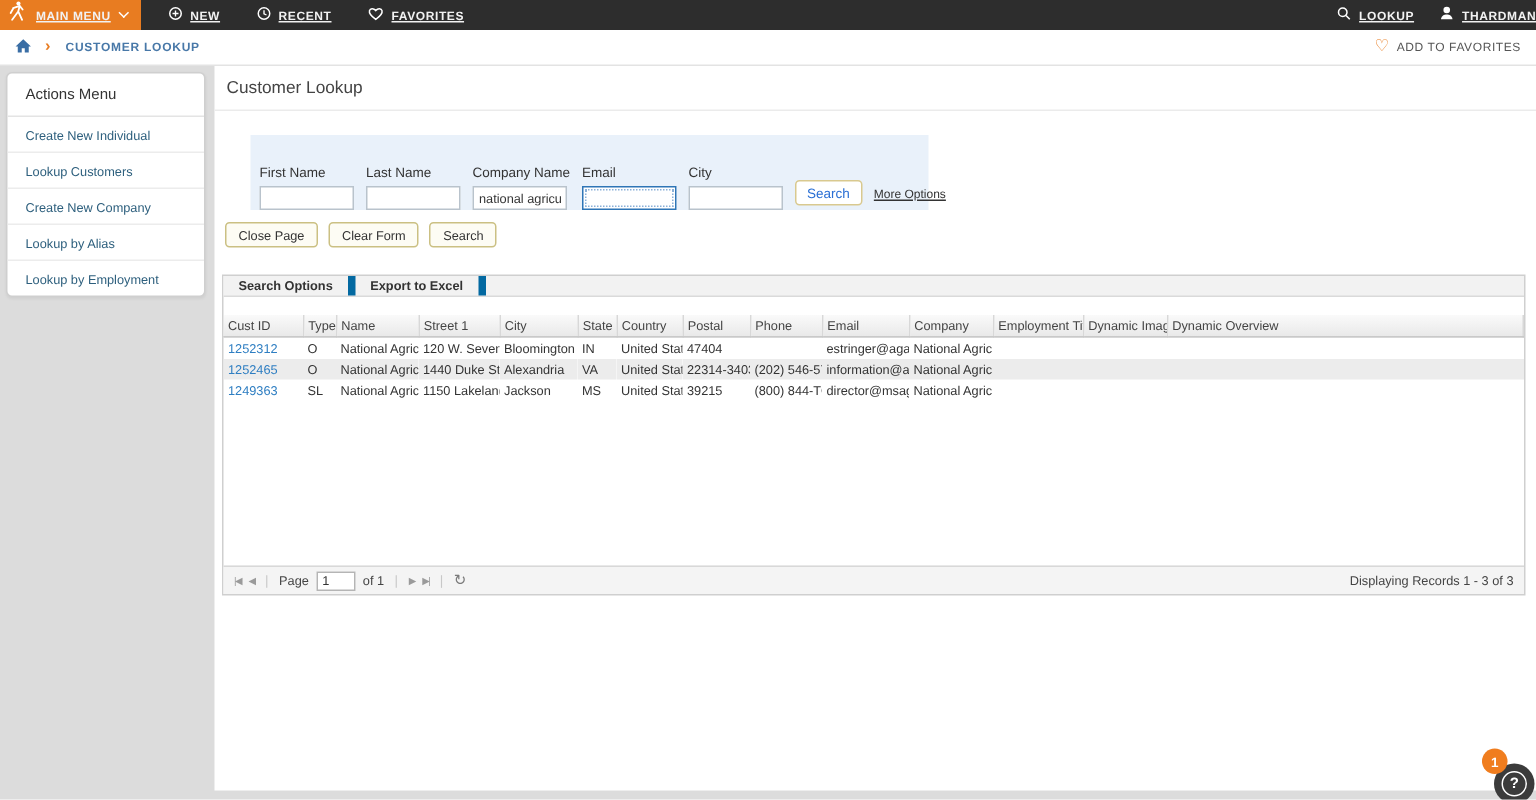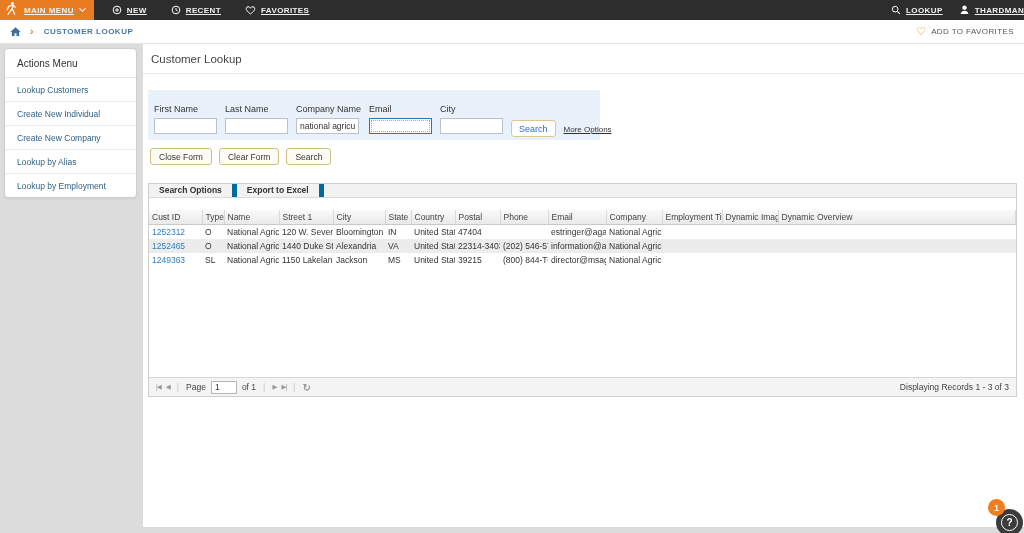--- a/index.html
+++ b/index.html
@@ -50,22 +50,22 @@
   }
   .sidebar-item:last-child { border-bottom:none; }
   
   .main { position:absolute; left:143px; top:44px; width:881px; height:483px; background:#fff; }
   .main-header {
     height:30px; line-height:31px; padding-left:8px; font-size:11.5px; color:#444;
     border-bottom:1px solid #ebebeb;
   }
   
   .form-panel {
-    position:absolute; left:5px; top:46px; width:452px; height:50px; background:#e9f1fa;
-    display:flex; align-items:center; padding:7px 20px 0 6px; gap:8px;
+    position:absolute; left:24px; top:46px; width:452px; height:50px; background:#e9f1fa;
+    display:flex; align-items:flex-end; padding:7px 20px 0 6px; gap:8px;
   }
   .field { display:flex; flex-direction:column; gap:4px; }
   .field label { font-size:9px; color:#333; white-space:nowrap; }
   .field input {
     width:63px; height:16px; border:1px solid #b9c3cc; background:#fff;
     font-family:"Liberation Sans",sans-serif; font-size:8.5px; padding:0 3px; color:#333;
   }
   .field input.focused {
     border:1px solid #2e75b6; outline:1px dotted #8ab0d8; outline-offset:-3px;
   }
@@ -207,22 +207,22 @@
   <span class="crumb-sep">›</span>
   <span class="crumb-label">CUSTOMER LOOKUP</span>
   <div class="fav-right">
     <span class="fav-heart">♡</span>
     <span class="fav-label">ADD TO FAVORITES</span>
   </div>
 </div>
 
 <div class="sidebar">
   <div class="sidebar-title">Actions Menu</div>
+  <div class="sidebar-item">Create New Individual</div>
   <div class="sidebar-item">Lookup Customers</div>
-  <div class="sidebar-item">Create New Individual</div>
   <div class="sidebar-item">Create New Company</div>
   <div class="sidebar-item">Lookup by Alias</div>
   <div class="sidebar-item">Lookup by Employment</div>
 </div>
 
 <div class="main">
   <div class="main-header">Customer Lookup</div>
 
   <div class="form-panel">
     <div class="field">
@@ -243,21 +243,21 @@
     </div>
     <div class="field">
       <label>City</label>
       <input value="" style="">
     </div>
     <button class="form-search-btn">Search</button>
     <span class="more-options">More Options</span>
   </div>
 
   <div class="form-buttons">
-    <button>Close Form</button>
+    <button>Close Page</button>
     <button>Clear Form</button>
     <button>Search</button>
   </div>
 
   <div class="grid">
     <div class="grid-toolbar">
       <span class="grid-toolbar-item">Search Options</span>
       <span class="grid-toolbar-item">Export to Excel</span>
     </div>
     <table>

